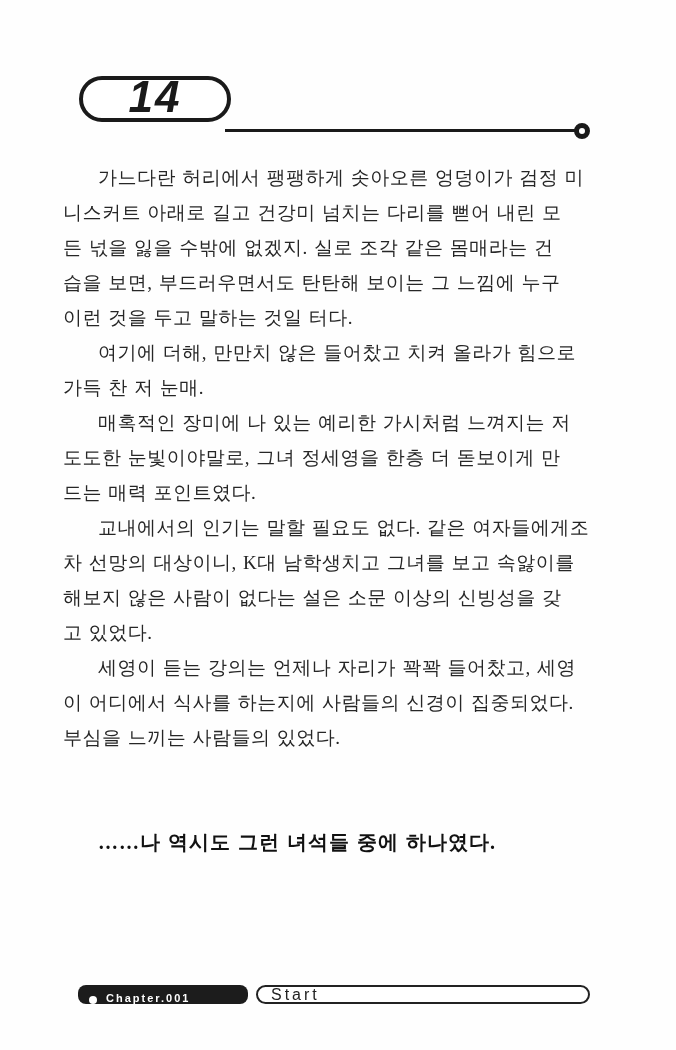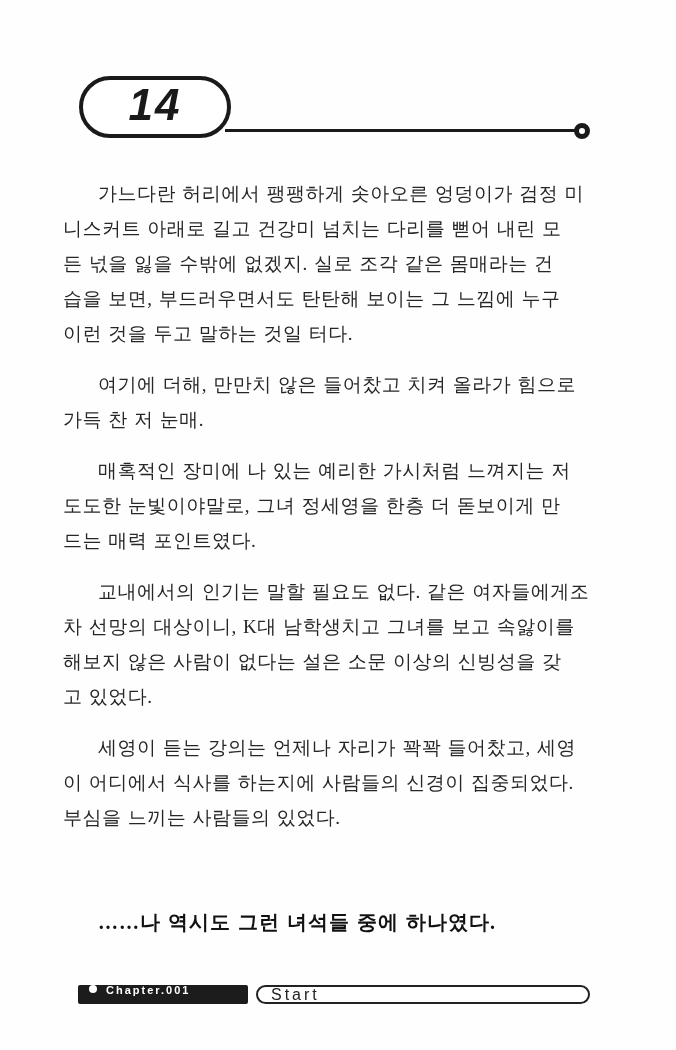--- a/index.html
+++ b/index.html
@@ -24,21 +24,21 @@
     width: 352px; height: 3px; background: #1a1a1a;
   }
   .chapter-ring {
     position: absolute; left: 574px; top: 123px;
     width: 16px; height: 16px; box-sizing: border-box;
     border: 5px solid #1a1a1a; border-radius: 50%;
     background: #ffffff;
   }
   .chapter-badge {
     position: absolute; left: 79px; top: 76px;
-    width: 152px; height: 62px; box-sizing: border-box;
+    width: 152px; height: 46px; box-sizing: border-box;
     background: #ffffff;
     border: 4px solid #1a1a1a;
     border-radius: 31px;
     display: flex; align-items: center; justify-content: center;
     z-index: 2;
   }
   .chapter-num {
     font-family: "Liberation Sans", "DejaVu Sans", sans-serif;
     font-weight: bold; font-style: italic;
     font-size: 44px; line-height: 1;
@@ -55,36 +55,36 @@
   .paragraph.gap-before { margin-top: 70px; }
   .line {
     white-space: nowrap;
     font-size: 19px;
     line-height: 35px;
     letter-spacing: 0.5px;
     word-spacing: 1px;
     text-align: left;
     color: #262626;
   }
-  .line.first { padding-left: 35px; margin-top: 16px; }
+  .line.first { padding-left: 35px; }
   .paragraph.bold-line .line {
     font-weight: bold;
     font-size: 20px;
     letter-spacing: 1px;
     color: #111111;
   }
 
   
   .page-footer { position: absolute; left: 0; top: 983px; width: 676px; height: 24px; }
   .chapter-pill {
     position: absolute; left: 78px; top: 2px;
     width: 170px; height: 19px;
     background: #1c1c1c;
-    border-radius: 2px;
-    display: flex; align-items: flex-start;
+    border-radius: 8px;
+    display: flex; align-items: flex-end;
   }
   .chapter-pill .bullet {
     width: 8px; height: 8px; border-radius: 50%;
     background: #ffffff;
     margin-left: 11px; flex: 0 0 auto;
   }
   .chapter-pill .pill-label {
     font-family: "Liberation Sans", "DejaVu Sans", sans-serif;
     font-size: 11px; font-weight: bold;
     letter-spacing: 2px;

